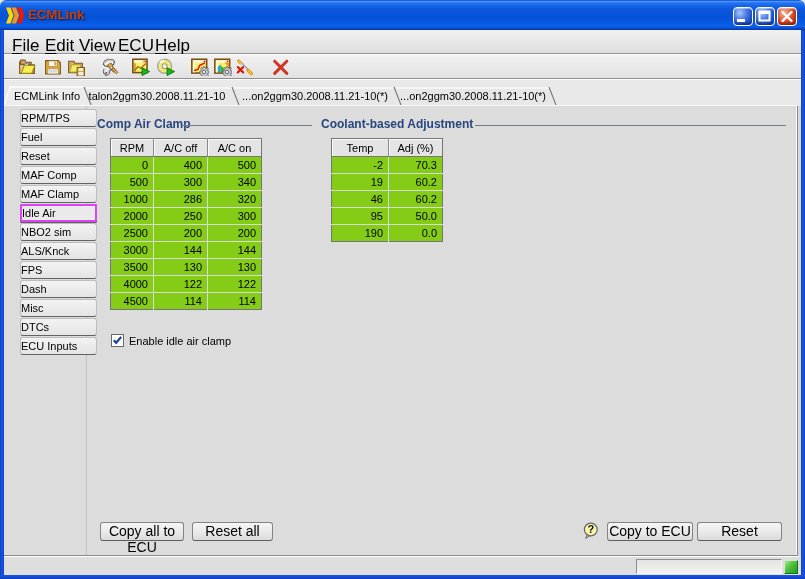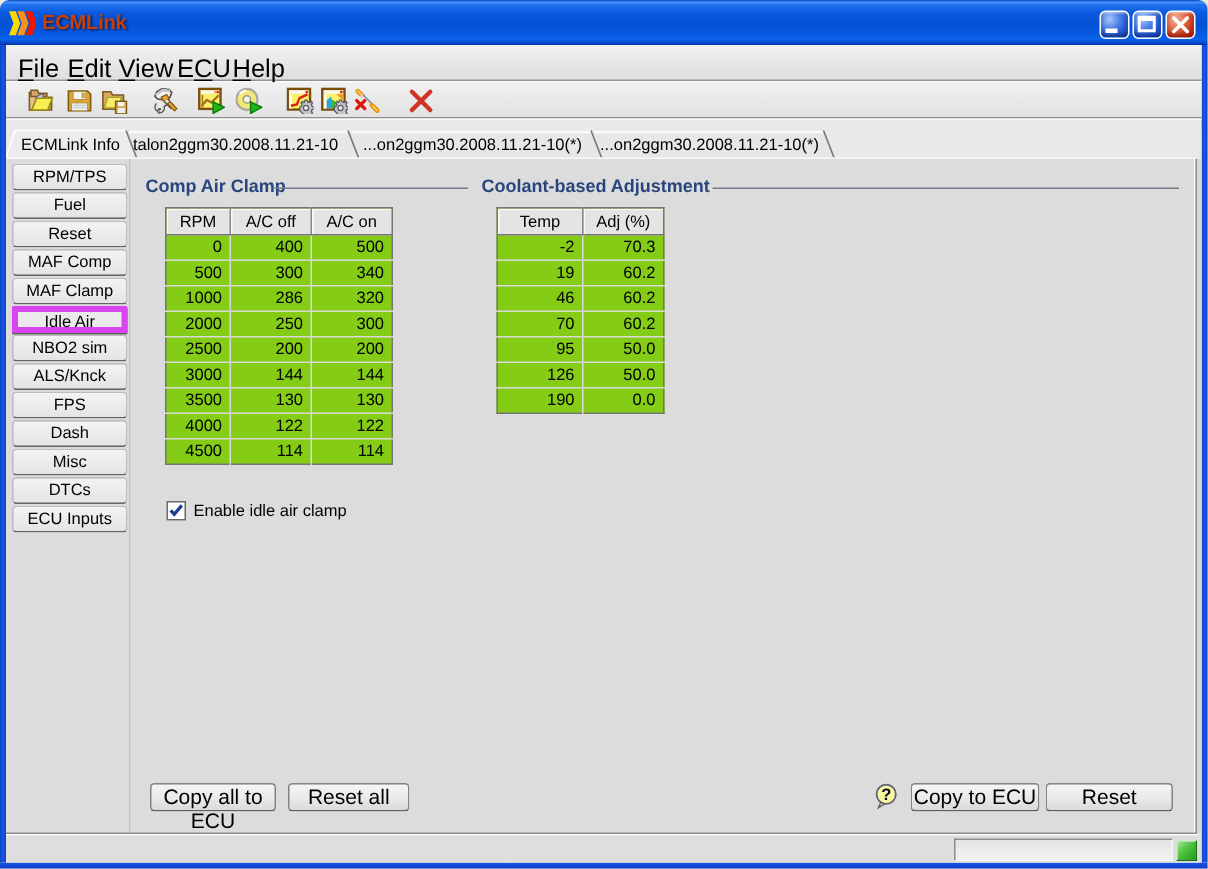--- a/index.html
+++ b/index.html
@@ -26,22 +26,22 @@
 #pane{position:absolute;left:4px;top:106px;width:792px;height:449px;background:#dcdcdc}
 .panetop{position:absolute;left:4px;top:105px;width:793px;height:1px;background:#f8f8f8}
 .paneR1{position:absolute;left:796px;top:106px;width:1px;height:450px;background:#fafafa}
 .paneR2{position:absolute;left:797px;top:106px;width:1px;height:450px;background:#8a8a8a}
 .paneR3{position:absolute;left:798px;top:106px;width:3px;height:450px;background:#d8d8d8}
 .paneB1{position:absolute;left:4px;top:555px;width:794px;height:1px;background:#8a8a8a}
 .paneB2{position:absolute;left:4px;top:556px;width:794px;height:1px;background:#ffffff}
 #statusbar{position:absolute;left:4px;top:557px;width:797px;height:18px;background:#dedede}
 #statpanel{position:absolute;left:636px;top:559px;width:146px;height:15px;background:linear-gradient(180deg,#e4e4e2,#f2f2f0);border-top:1px solid #8d8d8d;border-left:1px solid #8d8d8d;border-right:1px solid #f8f8f8;border-bottom:1px solid #f8f8f8}
 #grip{position:absolute;left:784px;top:560px;width:14px;height:14px;background:linear-gradient(135deg,#a8e896 0%,#55c445 40%,#1f9c18 100%);border-top:1px solid #cfe8c8;border-left:1px solid #cfe8c8;border-right:1px solid #177012;border-bottom:1px solid #177012}
-.sbtn{position:absolute;left:8px;width:77px;height:18px;border:1px solid #bdbdbd;border-bottom:1px solid #636363;border-radius:3px;background:linear-gradient(180deg,#f3f3f3,#e4e4e4);font-size:11px;text-align:center;line-height:16px;color:#000}
-.sbtn.sel{border:4px solid #d946ef;background:#eaeaea;line-height:14px;border-radius:1px;box-shadow:0 1px 0 #606060}
+.sbtn{position:absolute;left:20px;width:77px;height:18px;border:1px solid #bdbdbd;border-bottom:1px solid #636363;border-radius:3px;background:linear-gradient(180deg,#f3f3f3,#e4e4e4);font-size:11px;text-align:left;line-height:16px;color:#000}
+.sbtn.sel{border:2px solid #d946ef;background:#eaeaea;line-height:14px;border-radius:1px;box-shadow:0 1px 0 #606060}
 .sideline1{position:absolute;left:86px;top:106px;width:1px;height:449px;background:#c2c2c2}
 .grouplbl{position:absolute;font-size:12px;font-weight:bold;color:#28457e}
 .gline{position:absolute;height:1px;background:#737a88}
 table.grid{position:absolute;border-collapse:collapse;font-size:11px;background:#84cc16;border:1px solid #757575}
 table.grid th{background:#e4e4e4;box-shadow:inset 1px 1px 0 #fbfbfb;border-right:1px solid #898989;border-bottom:1px solid #767676;font-weight:normal;font-size:11px;height:18px;padding:0}
 table.grid th:last-child{border-right:none}
 table.grid td{height:17px;border-right:1px solid #d9d9d9;border-bottom:1px solid #d9d9d9;text-align:right;padding:0 5px 0 0;font-size:11px;color:#000}
 table.grid td:last-child{border-right:none}
 table.grid tr:last-child td{border-bottom:none}
 #cbox{position:absolute;left:111px;top:334px;width:13px;height:13px;background:#fff;border:1px solid #696969}
@@ -283,29 +283,21 @@
       </tr>
 <tr>
         <td>19</td>
         <td>60.2</td>
       </tr>
 <tr>
         <td>46</td>
         <td>60.2</td>
       </tr>
 <tr>
-        <td>70</td>
-        <td>60.2</td>
-      </tr>
-<tr>
         <td>95</td>
-        <td>50.0</td>
-      </tr>
-<tr>
-        <td>126</td>
         <td>50.0</td>
       </tr>
 <tr>
         <td>190</td>
         <td>0.0</td>
       </tr>
 </tbody>
   </table>
 <div id="cbox">
     <svg width="11" height="11" viewBox="0 0 11 11" style="display:block">

